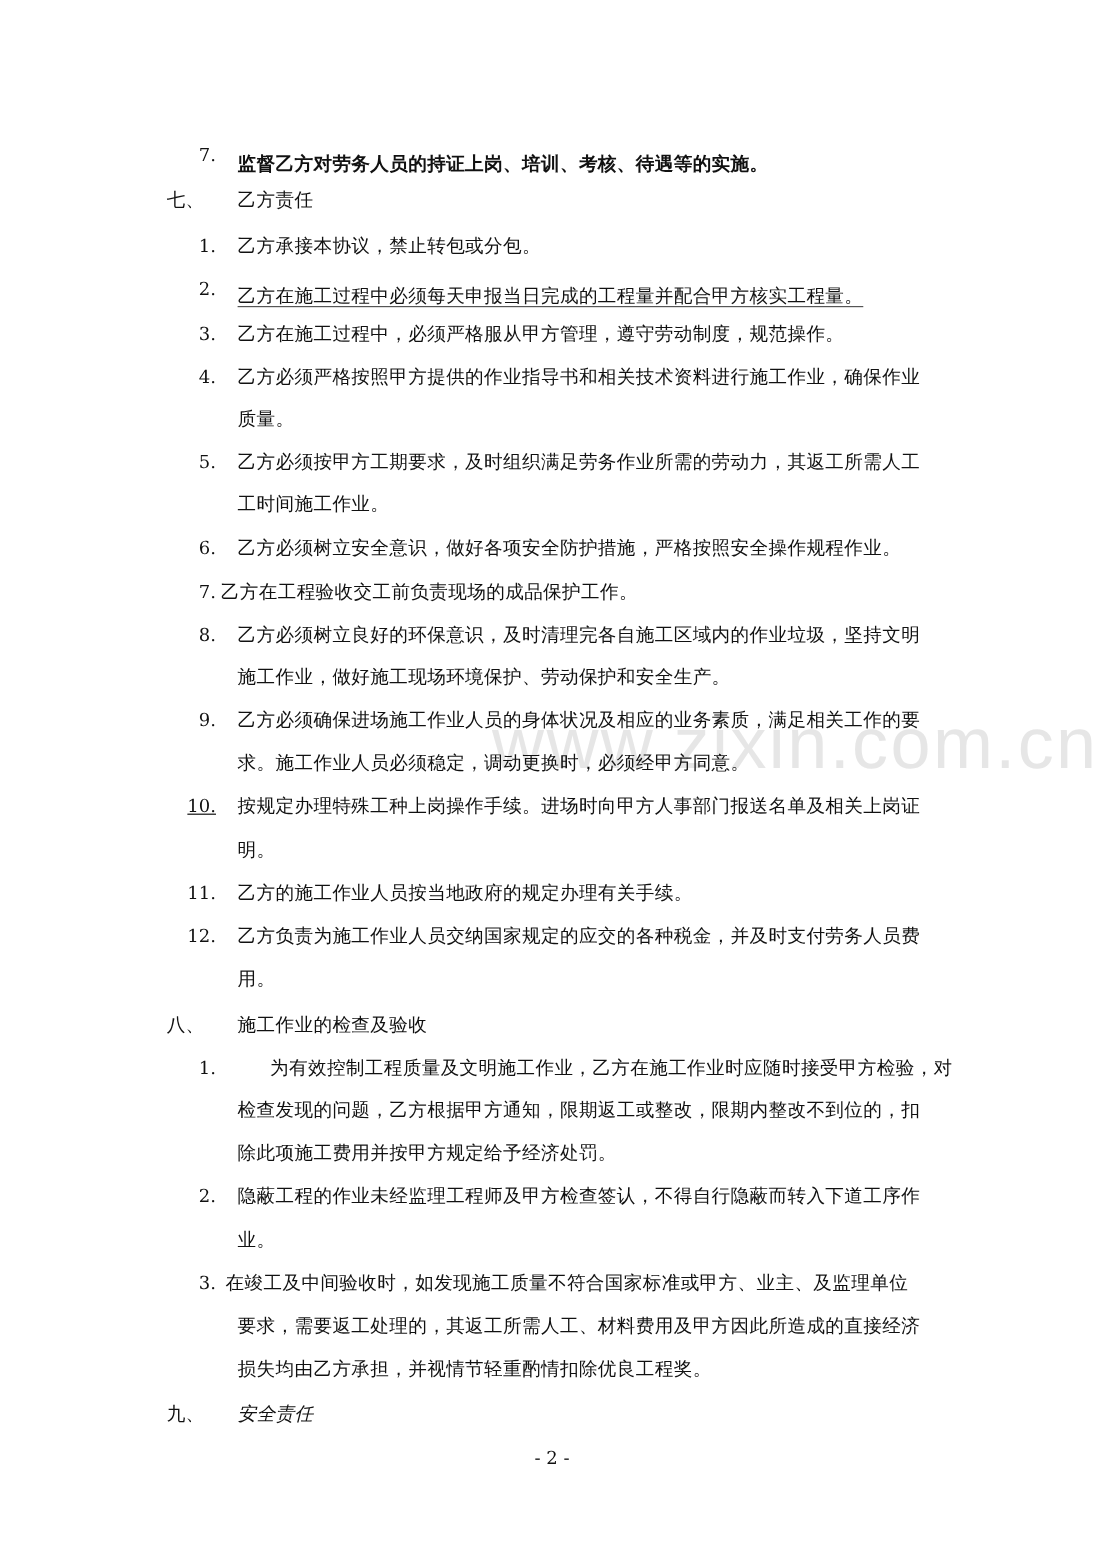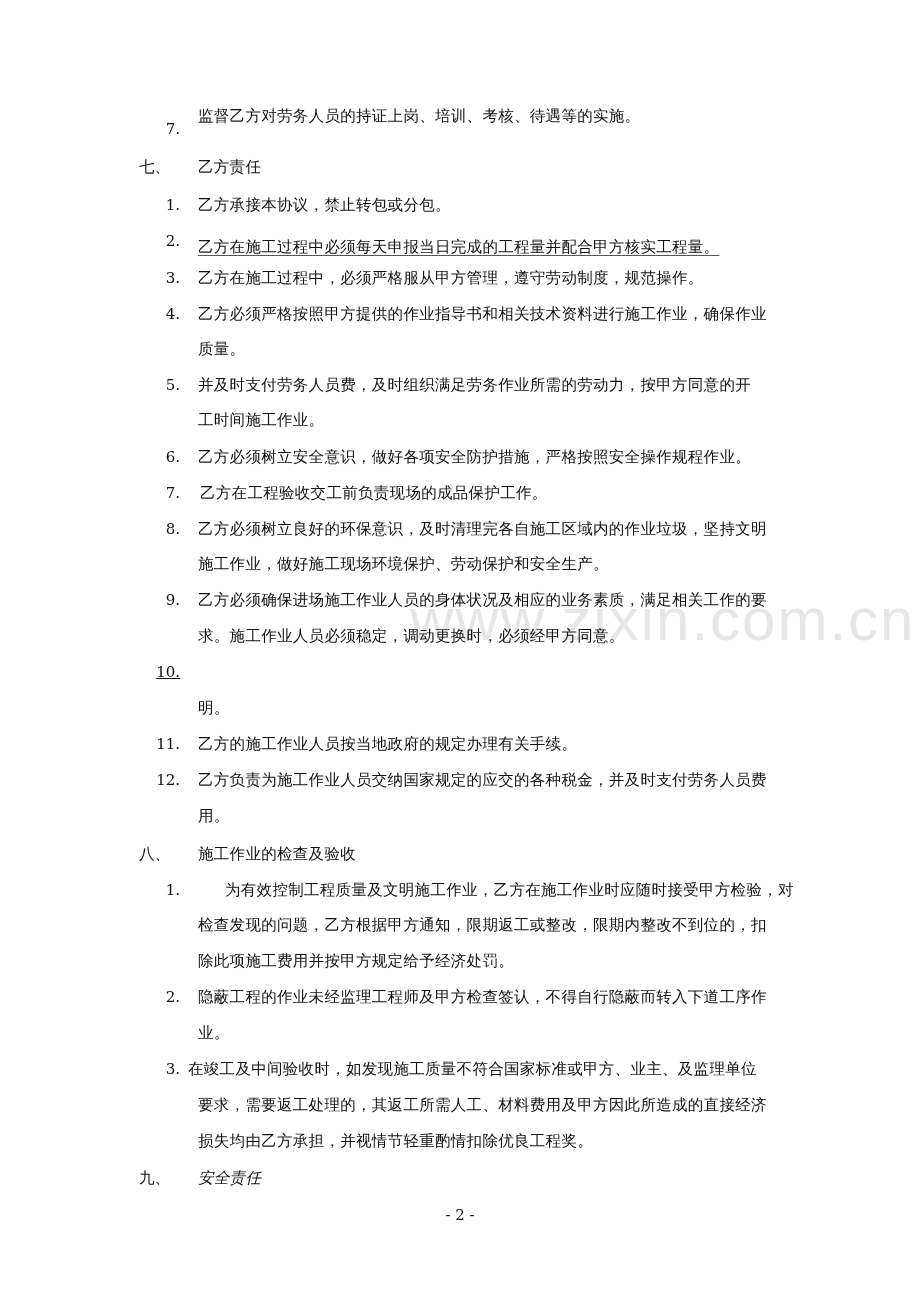--- a/index.html
+++ b/index.html
@@ -68,57 +68,58 @@
     }
   </style>
 </head>
 <body>
 
 <div class="page">
 
   <div class="watermark">www.zixin.com.cn</div>
 
   <span class="num" style="left:140px; top:119px;">7.</span>
-  <span class="line" style="left:198px; top:106px;">监督乙方对劳务人员的持证上岗、培训、考核、待遇等的实施。</span>
+  <span class="line" style="left:198px; top:127px;font-weight:bold;">监督乙方对劳务人员的持证上岗、培训、考核、待遇等的实施。</span>
 
   <span class="sec-num" style="top:157px;">七、</span>
   <span class="line" style="left:198px; top:157px;">乙方责任</span>
 
   <span class="num" style="left:140px; top:195px;">1.</span>
   <span class="line" style="left:198px; top:195px;">乙方承接本协议，禁止转包或分包。</span>
 
   <span class="num" style="left:140px; top:231px;">2.</span>
   <span class="line u" style="left:198px; top:237px;">乙方在施工过程中必须每天申报当日完成的工程量并配合甲方核实工程量。</span>
 
   <span class="num" style="left:140px; top:268px;">3.</span>
   <span class="line" style="left:198px; top:268px;">乙方在施工过程中，必须严格服从甲方管理，遵守劳动制度，规范操作。</span>
 
   <span class="num" style="left:140px; top:304px;">4.</span>
   <span class="line" style="left:198px; top:304px;">乙方必须严格按照甲方提供的作业指导书和相关技术资料进行施工作业，确保作业</span>
   <span class="line" style="left:198px; top:339px;">质量。</span>
 
   <span class="num" style="left:140px; top:375px;">5.</span>
-  <span class="line" style="left:198px; top:375px;">并及时支付劳务人员费，及时组织满足劳务作业所需的劳动力，按甲方同意的开</span>
+  <span class="line" style="left:198px; top:375px;">乙方必须按甲方工期要求，及时组织满足劳务作业所需的劳动力，其返工所需人工</span>
   <span class="line" style="left:198px; top:410px;">工时间施工作业。</span>
 
   <span class="num" style="left:140px; top:447px;">6.</span>
   <span class="line" style="left:198px; top:447px;">乙方必须树立安全意识，做好各项安全防护措施，严格按照安全操作规程作业。</span>
 
   <span class="num" style="left:140px; top:483px;">7.</span>
-  <span class="line" style="left:200px; top:483px;">乙方在工程验收交工前负责现场的成品保护工作。</span>
+  <span class="line" style="left:184px; top:483px;">乙方在工程验收交工前负责现场的成品保护工作。</span>
 
   <span class="num" style="left:140px; top:519px;">8.</span>
   <span class="line" style="left:198px; top:519px;">乙方必须树立良好的环保意识，及时清理完各自施工区域内的作业垃圾，坚持文明</span>
   <span class="line" style="left:198px; top:554px;">施工作业，做好施工现场环境保护、劳动保护和安全生产。</span>
 
   <span class="num" style="left:140px; top:590px;">9.</span>
   <span class="line" style="left:198px; top:590px;">乙方必须确保进场施工作业人员的身体状况及相应的业务素质，满足相关工作的要</span>
   <span class="line" style="left:198px; top:626px;">求。施工作业人员必须稳定，调动更换时，必须经甲方同意。</span>
 
   <span class="num" style="left:140px; top:662px;text-decoration:underline;">10.</span>
+  <span class="line" style="left:198px; top:662px;">按规定办理特殊工种上岗操作手续。进场时向甲方人事部门报送名单及相关上岗证</span>
   <span class="line" style="left:198px; top:698px;">明。</span>
 
   <span class="num" style="left:140px; top:734px;">11.</span>
   <span class="line" style="left:198px; top:734px;">乙方的施工作业人员按当地政府的规定办理有关手续。</span>
 
   <span class="num" style="left:140px; top:770px;">12.</span>
   <span class="line" style="left:198px; top:770px;">乙方负责为施工作业人员交纳国家规定的应交的各种税金，并及时支付劳务人员费</span>
   <span class="line" style="left:198px; top:806px;">用。</span>
 
   <span class="sec-num" style="top:844px;">八、</span>

